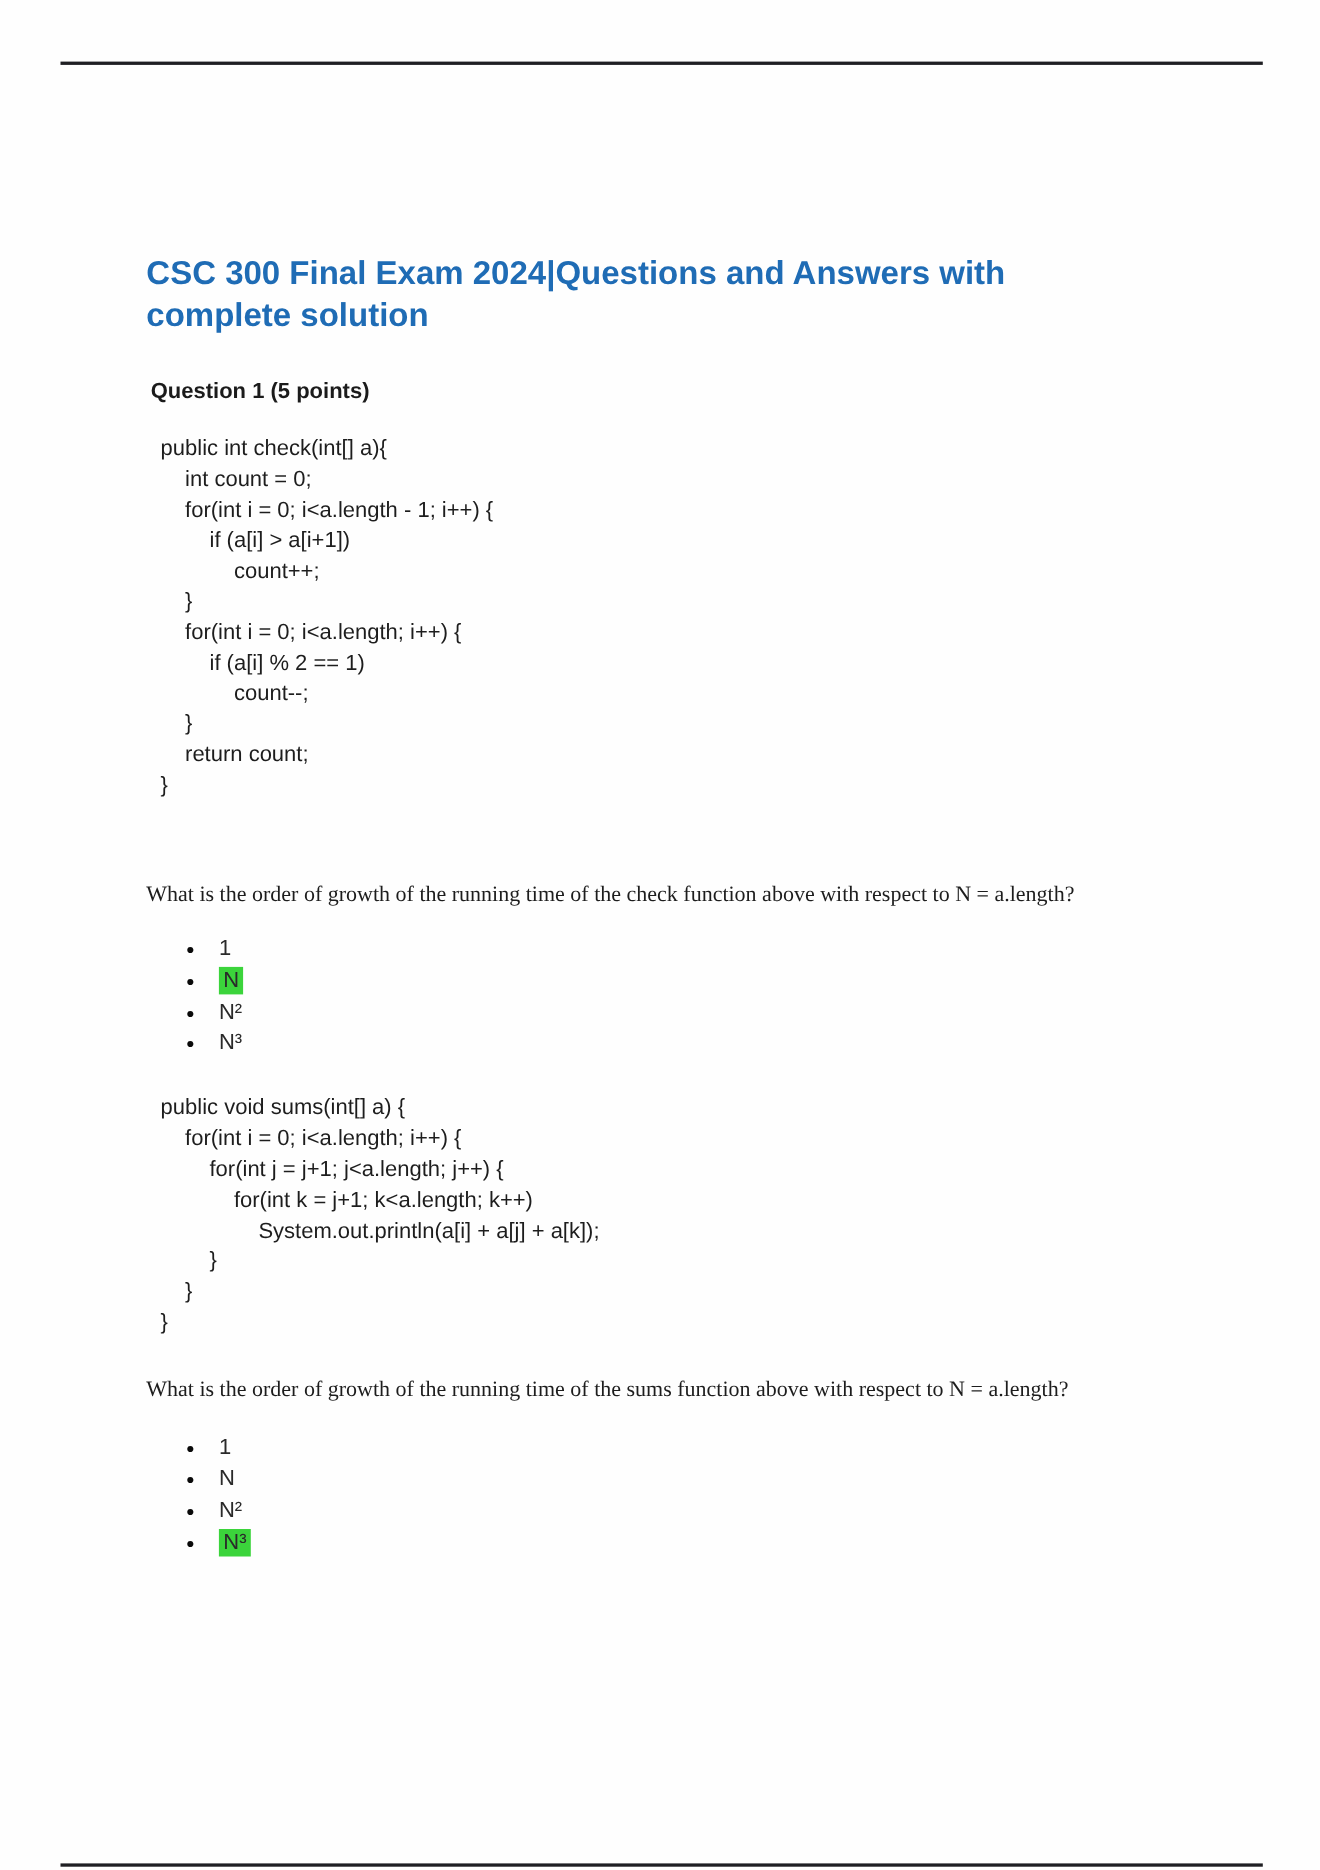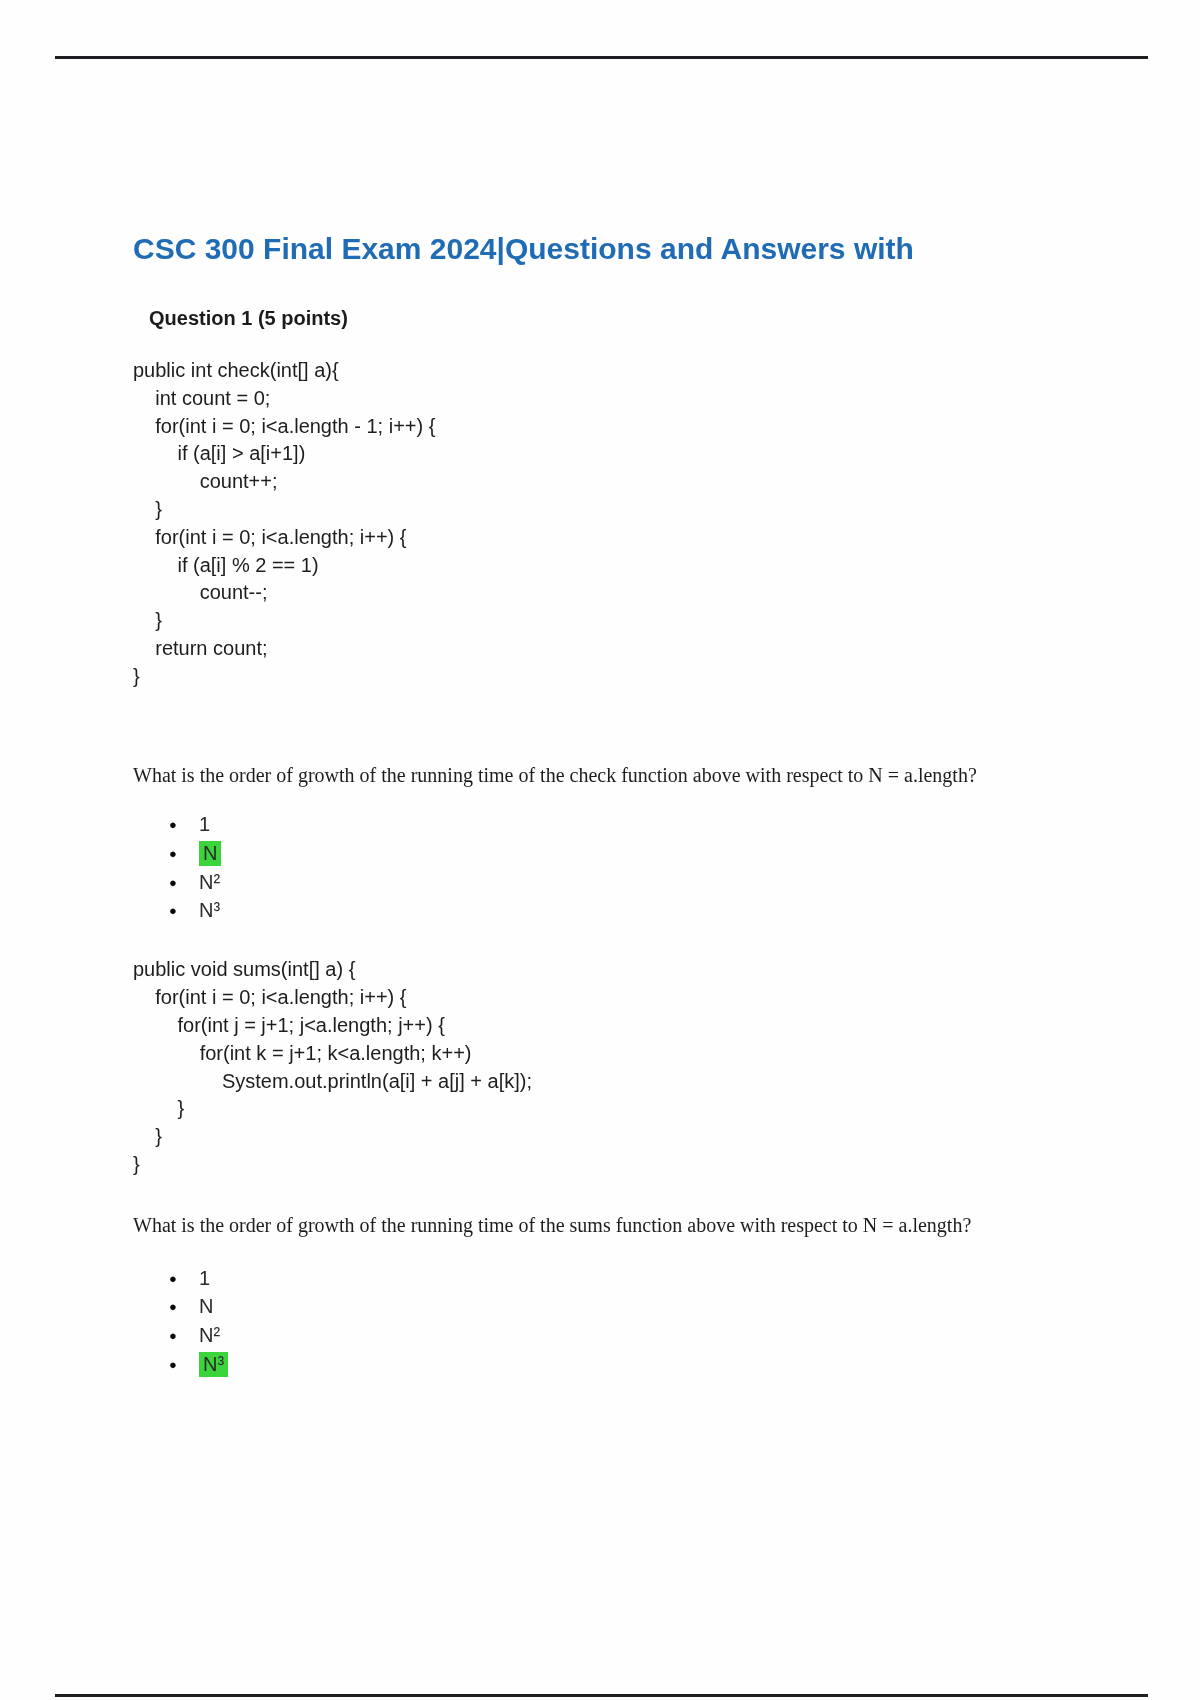--- a/index.html
+++ b/index.html
@@ -36,31 +36,31 @@
 
   h1.doc-title {
     margin: 0;
     font-size: 30px;
     line-height: 38px;
     font-weight: bold;
     color: var(--title-blue, #1f6cb5);
   }
 
   h2.q-heading {
-    margin: 16px;
+    margin: 4px;
     font-size: 20px;
     line-height: 24px;
     font-weight: bold;
     color: #1b1b1b;
   }
   h2.q-heading.q1 { margin-top: 38px; }
   h2.q-heading.q2 { margin-top: 62px; }
 
   pre.code {
-    margin: 0;
+    margin: 13px;
     font-family: "Liberation Sans", "DejaVu Sans", sans-serif;
     font-size: 20px;
     line-height: 27.8px;
     white-space: pre;
     color: #1d1d1d;
   }
   pre.code.q1 { margin-top: 27px; }
   pre.code.q2 { margin-top: 31px; }
 
   p.prompt {
@@ -104,21 +104,21 @@
 </style>
 </head>
 <body>
 
 <div class="page">
 
   <div class="rule top"></div>
 
   <div class="content">
 
-    <h1 class="doc-title"><span>CSC 300 Final Exam 2024|Questions and Answers with</span><br></h1>
+    <h1 class="doc-title"><span>CSC 300 Final Exam 2024|Questions and Answers with</span><br><span>complete solution</span></h1>
 
     <h2 class="q-heading q1">Question 1 (5 points)</h2>
 
     <pre class="code q1">public int check(int[] a){
     int count = 0;
     for(int i = 0; i&lt;a.length - 1; i++) {
         if (a[i] &gt; a[i+1])
             count++;
     }
     for(int i = 0; i&lt;a.length; i++) {

